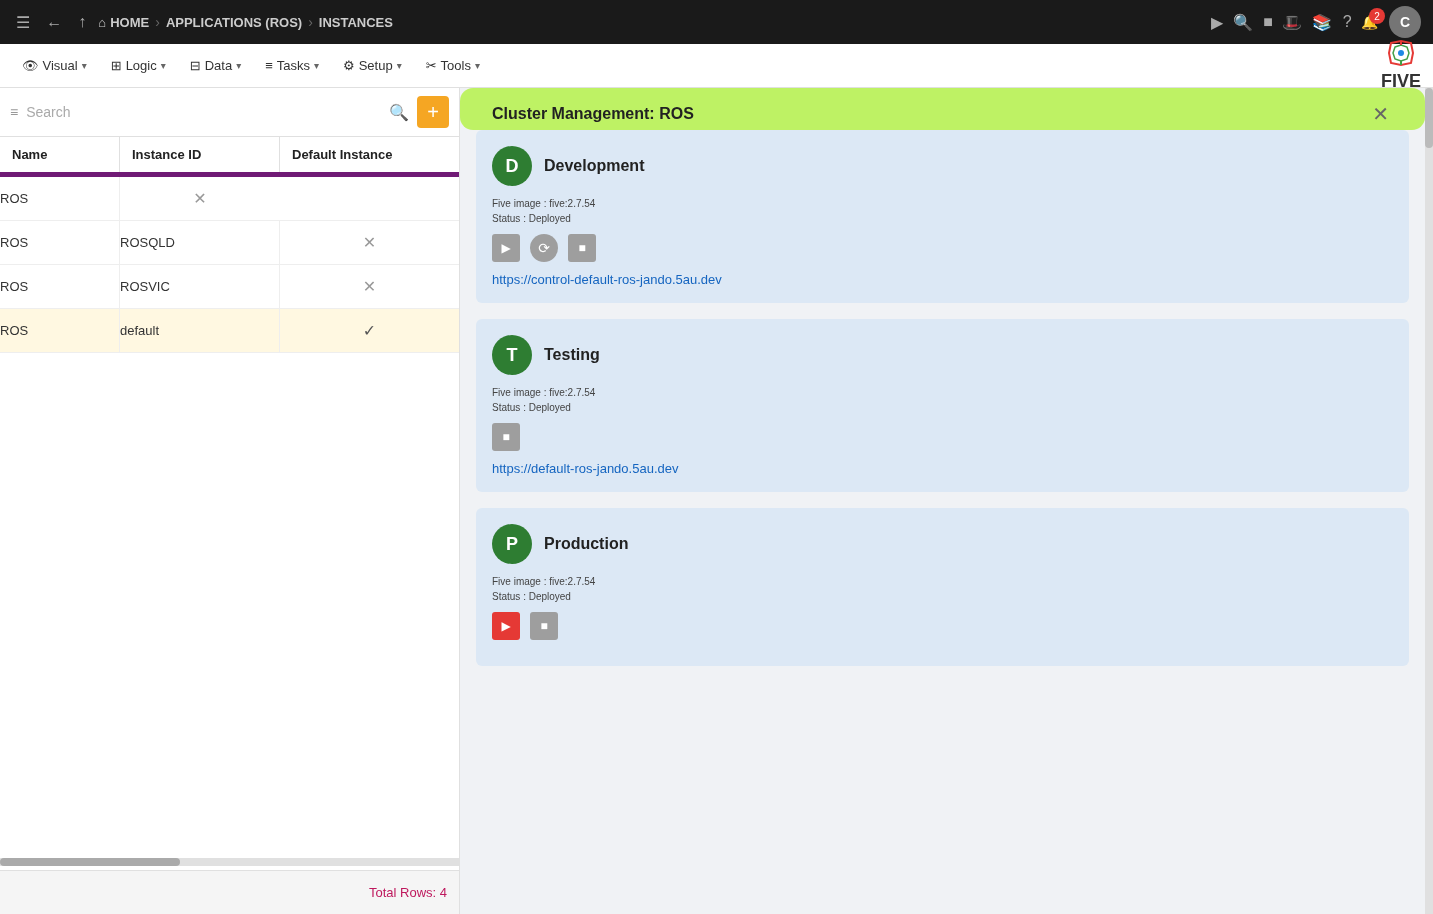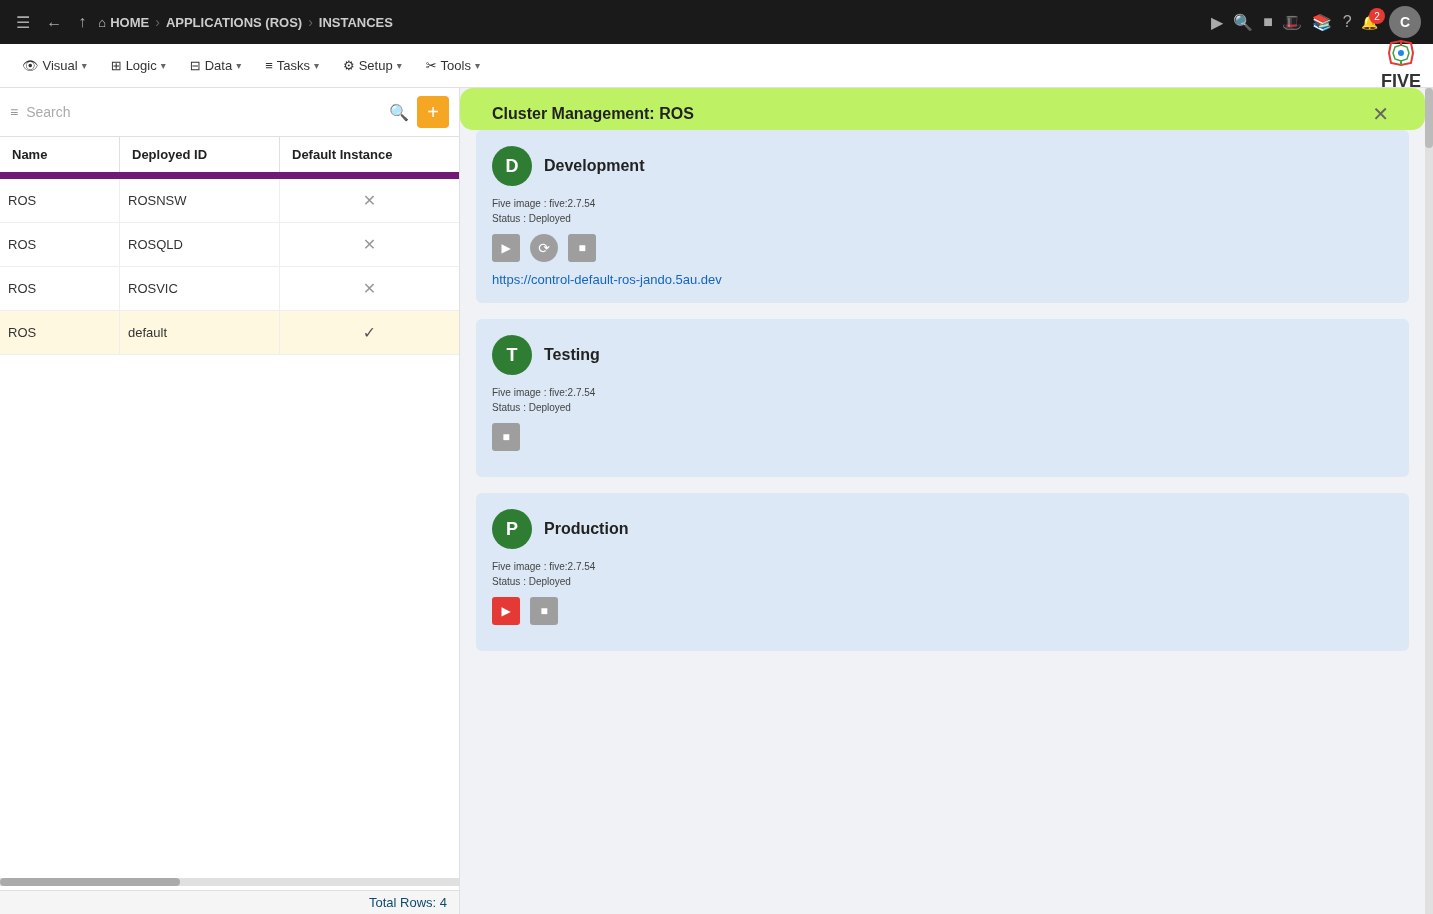--- a/index.html
+++ b/index.html
@@ -165,56 +165,56 @@
     }
 
     
     .data-table {
       flex: 1;
       overflow-y: auto;
     }
     .table-header {
       display: grid;
       grid-template-columns: 120px 160px 1fr;
-      border-bottom: 7px solid #701a75;
+      border-bottom: 5px solid #701a75;
       background: #fff;
       position: sticky;
       top: 0;
     }
     .table-header .th {
       padding: 10px 12px;
       font-weight: 600;
       font-size: 13px;
       color: #222;
       border-right: 1px solid #e0e0e0;
     }
     .table-header .th:last-child { border-right: none; }
     .table-row {
       display: grid;
       grid-template-columns: 120px 160px 1fr;
       border-bottom: 1px solid #eeeeee;
       cursor: pointer;
     }
     .table-row.selected { background: #fff8e1; }
     .table-row .td {
-      padding: 12px 8px;
+      padding: 12px 0;
       font-size: 13px;
       color: #333;
       border-right: 1px solid #eeeeee;
       display: flex;
       align-items: center;
     }
     .table-row .td:last-child { border-right: none; justify-content: center; }
 
     .table-footer {
-      padding: 4px 12px;
+      padding: 14px 12px;
       border-top: 1px solid #e0e0e0;
       background: #f5f5f5;
       font-size: 13px;
-      color: #0c4a6e;
+      color: #be185d;
       text-align: right;
     }
 
     .scrollbar-area {
       height: 8px;
       background: #e0e0e0;
       margin: 4px 0;
       position: relative;
     }
     .scrollbar-thumb {
@@ -436,27 +436,26 @@
     <div class="search-bar">
       <span class="filter-icon">≡</span>
       <input type="text" placeholder="Search" style="">
       <span class="search-icon">🔍</span>
       <button class="add-btn">+</button>
     </div>
 
     <div class="data-table">
       <div class="table-header">
         <div class="th">Name</div>
-        <div class="th">Deployed ID</div>
+        <div class="th">Instance ID</div>
         <div class="th">Default Instance</div>
       </div>
 
       <div class="table-row">
         <div class="td">ROS</div>
-        <div class="td">ROSNSW</div>
         <div class="td">
           <span class="icon-x">✕</span>
         </div>
       </div>
 
       <div class="table-row">
         <div class="td">ROS</div>
         <div class="td">ROSQLD</div>
         <div class="td">
           <span class="icon-x">✕</span>
@@ -516,20 +515,21 @@
       <div class="cluster-card">
         <div class="cluster-card-header">
           <div class="cluster-avatar">T</div>
           <span class="cluster-name">Testing</span>
         </div>
         <div class="cluster-info">Five image : five:2.7.54</div>
         <div class="cluster-info">Status : Deployed</div>
         <div class="cluster-actions">
           <button class="cluster-action-btn stop">■</button>
         </div>
+        <a class="cluster-link" href="#">https://default-ros-jando.5au.dev</a>
       </div>
 
       <div class="cluster-card">
         <div class="cluster-card-header">
           <div class="cluster-avatar">P</div>
           <span class="cluster-name">Production</span>
         </div>
         <div class="cluster-info">Five image : five:2.7.54</div>
         <div class="cluster-info">Status : Deployed</div>
         <div class="cluster-actions">

